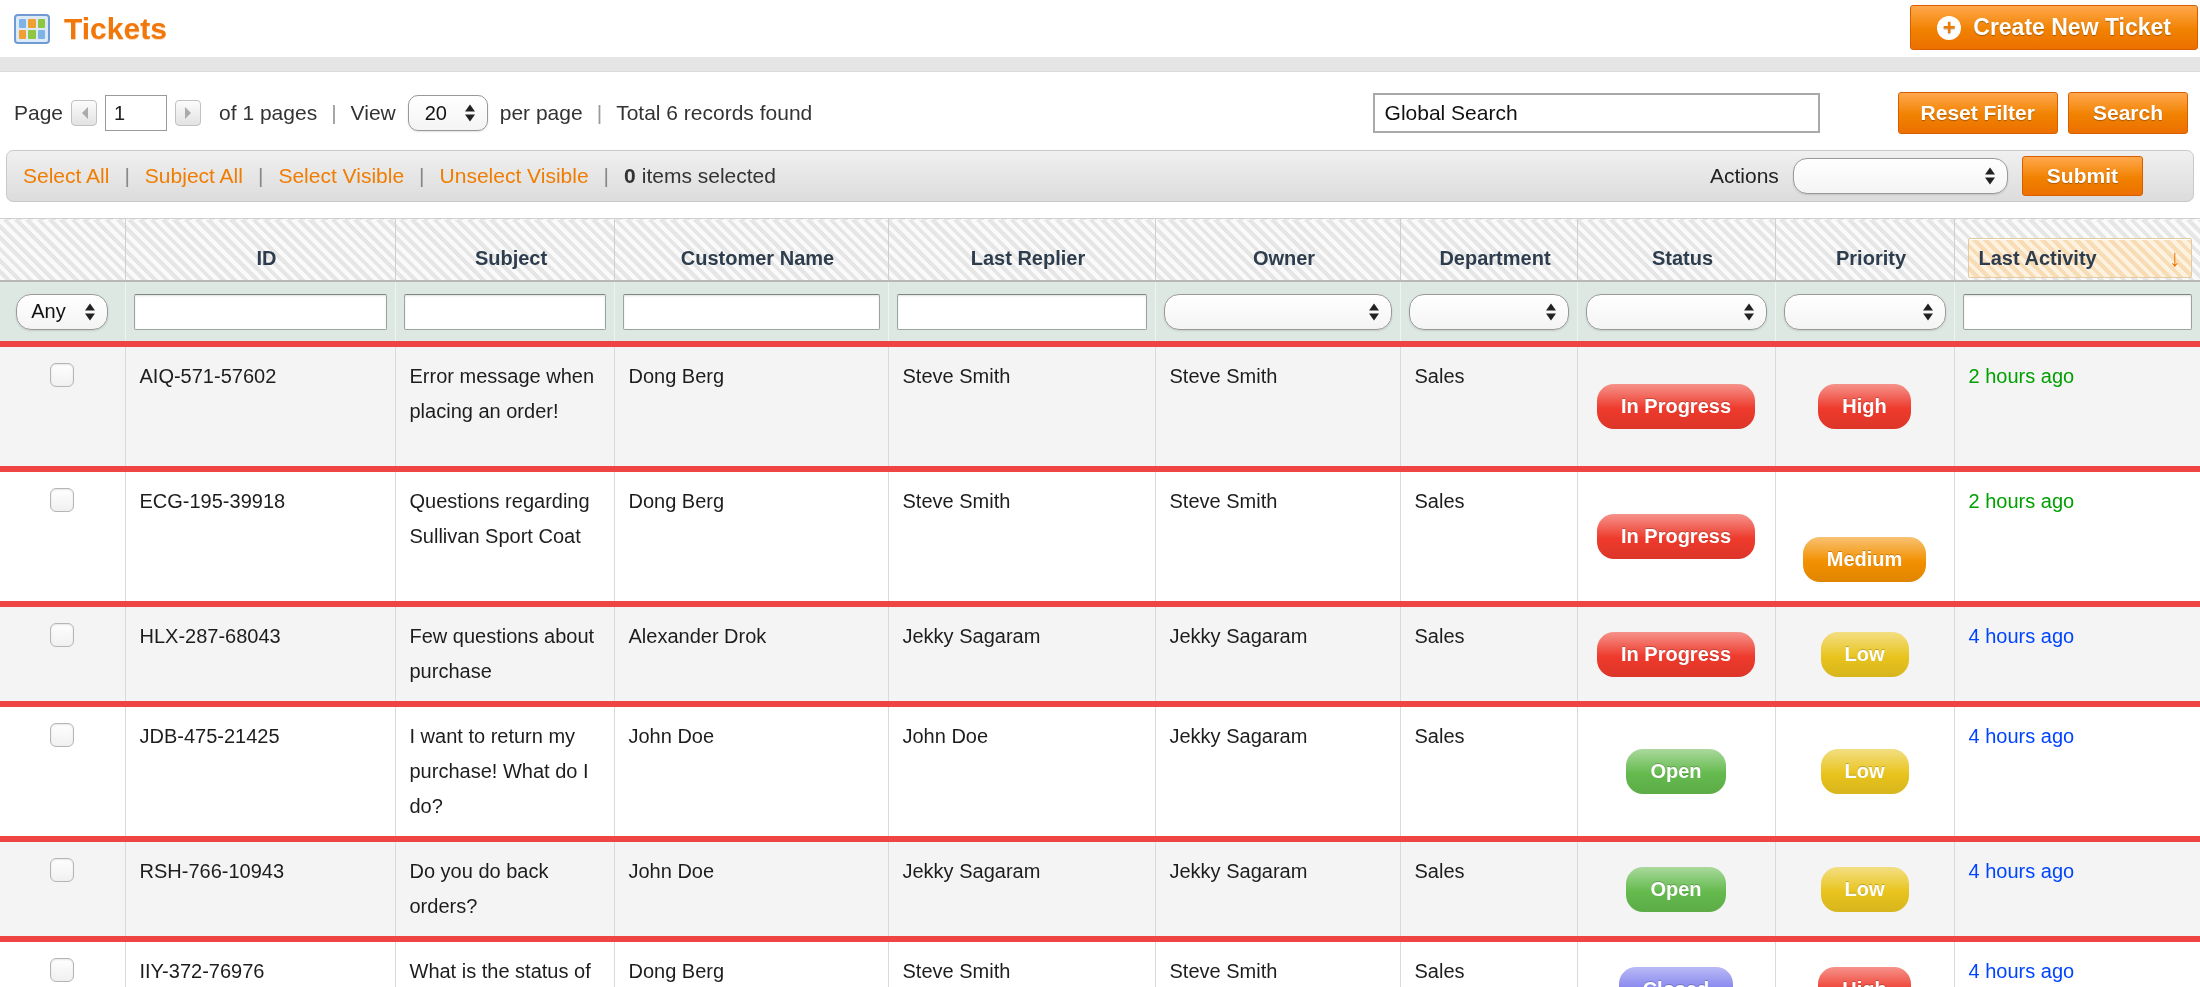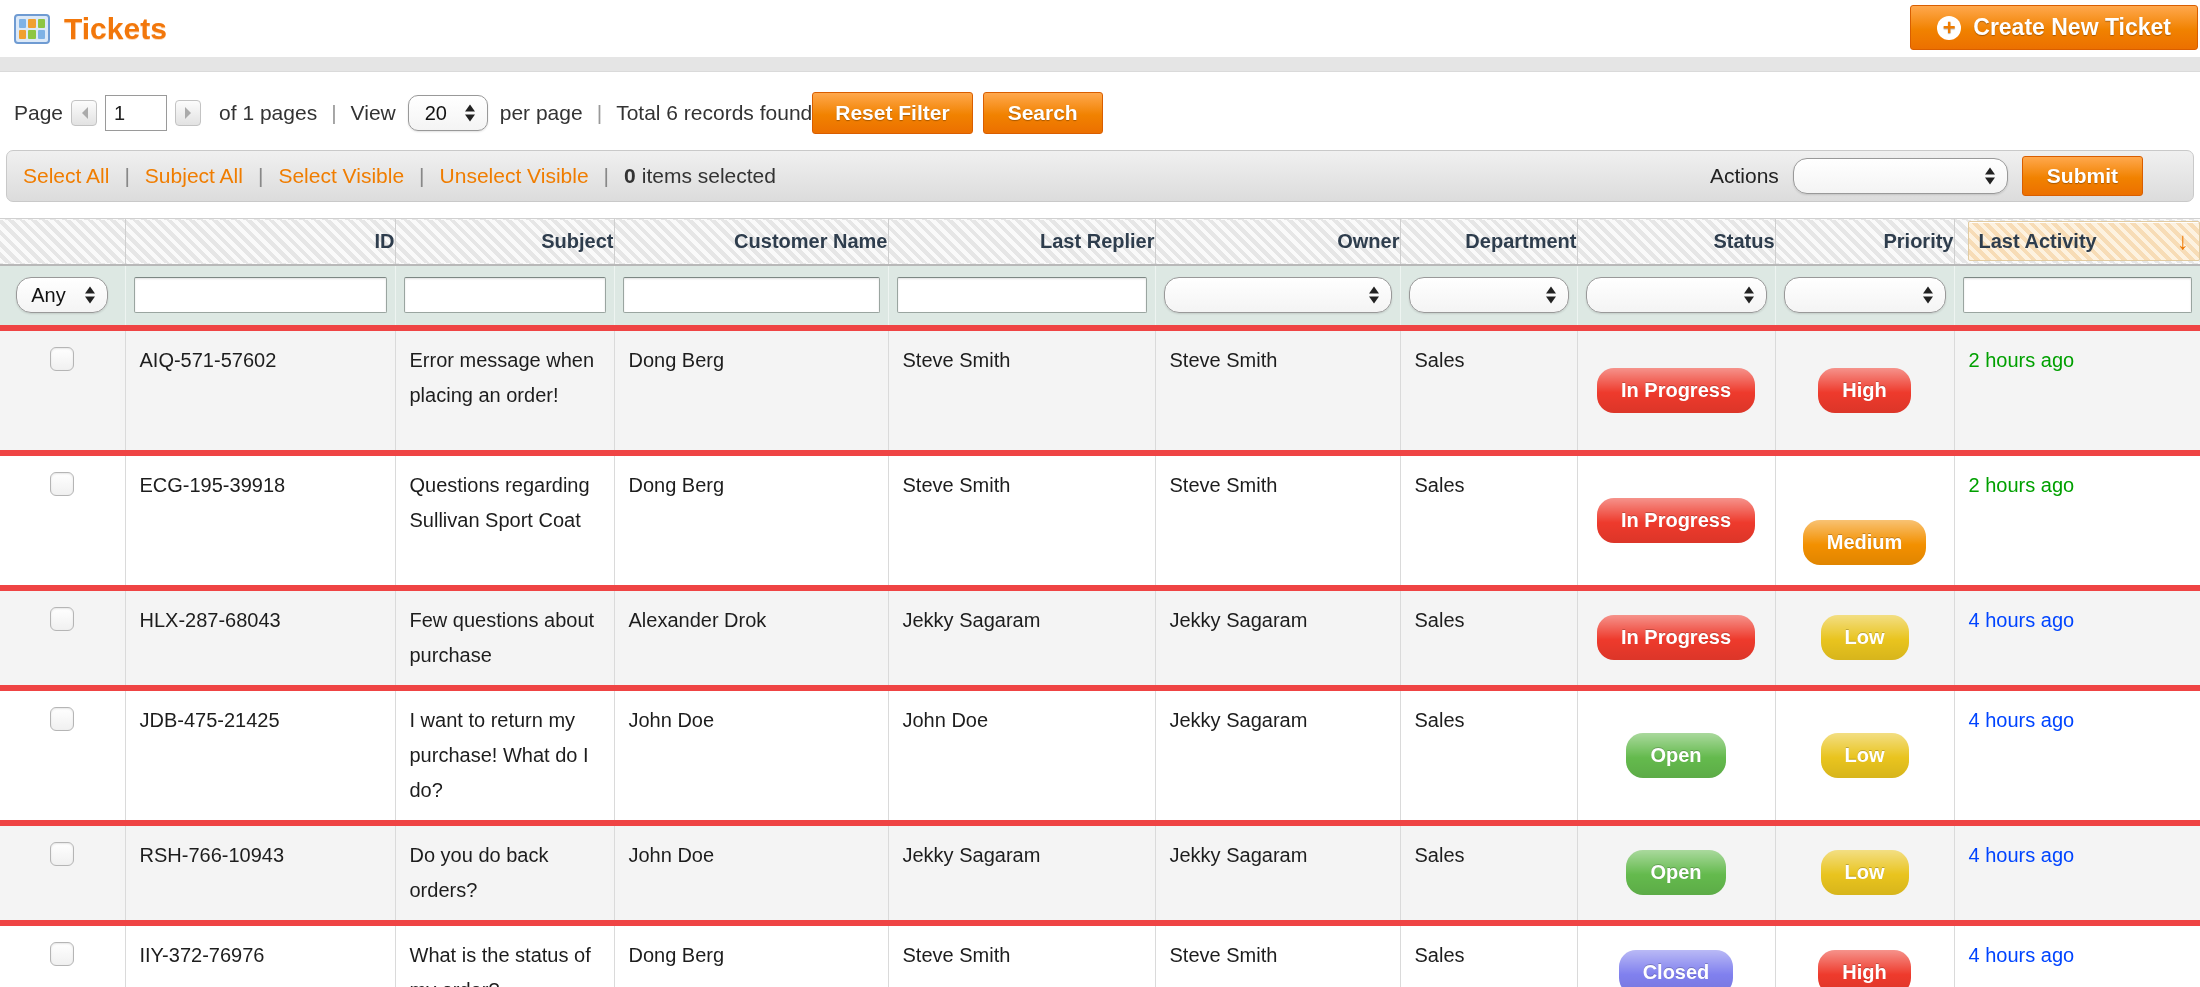--- a/index.html
+++ b/index.html
@@ -64,25 +64,25 @@
   .count-b { font-weight:bold; margin-right:6px; }
   .actions-label { margin-left:auto; margin-right:14px; color:#222; }
   .actions-select { width:215px; justify-content:flex-start; }
   .submit-btn { height:40px; padding:0 24px; margin-left:14px; }
 
   
   table.grid { width:2200px; table-layout:fixed; border-collapse:collapse; margin-top:16px; }
   thead tr.head-row { height:46px;
     background:repeating-linear-gradient(45deg,#fafafa 0 4px,#e6e6e6 4px 8px);
     border-top:1px solid #d0d0d0; border-bottom:2px solid #b8b8b8; }
-  thead th { text-align:right; font-size:20px; font-weight:bold; color:#2e3d4d;
-    padding:0 0 0 13px; border-left:1px solid #cfcfcf; cursor:pointer; }
+  thead th { text-align:center; font-size:20px; font-weight:bold; color:#2e3d4d;
+    padding:17px 0 0 13px; border-left:1px solid #cfcfcf; cursor:pointer; }
   thead th:first-child { border-left:none; }
   th .sorted-box { display:flex; align-items:center; justify-content:space-between;
-    height:40px; margin:2px 0 2px 0; padding:0 10px;
+    height:40px; margin:2px 8px 2px 0; padding:0 10px;
     background:repeating-linear-gradient(45deg,#fdf2e0 0 4px,#f7dcb6 4px 8px);
     border:1px solid #e2cba1; border-radius:2px; box-shadow:inset 0 1px 0 #fff; }
   .sort-arrow { color:#f07800; font-size:24px; font-weight:bold; }
 
   tr.filter-row { background:#dde8e3; border-bottom:2px solid #b0b0b0; height:63px; }
   tr.filter-row td { padding:10px 8px; border-left:1px solid #eef4f1; vertical-align:middle; }
   tr.filter-row td:first-child { border-left:none; text-align:center; }
   .filter-input { width:100%; height:36px; border:1px solid #9aa5a0; border-top-color:#7d8884;
     background:#fff; font-size:20px; padding:0 8px; border-radius:2px;
     box-shadow:inset 0 1px 2px rgba(0,0,0,.12); font-family:"Liberation Sans",sans-serif; }
@@ -144,20 +144,21 @@
   <span class="mac-select view-select">
     <span>20</span>
     <span class="updown">
         <i class="u"></i>
         <i class="d"></i>
       </span>
   </span>
   <span>per page</span>
   <span class="sep">|</span>
   <span>Total 6 records found</span>
+  <input class="global-search" value="Global Search" style="">
   <span class="btn-orange reset-btn">Reset Filter</span>
   <span class="btn-orange search-btn">Search</span>
 </div>
 
 <div class="actions-bar">
   <span class="hlink">Select All</span>
   <span class="sep">|</span>
   <span class="hlink">Subject All</span>
   <span class="sep">|</span>
   <span class="hlink">Select Visible</span>

